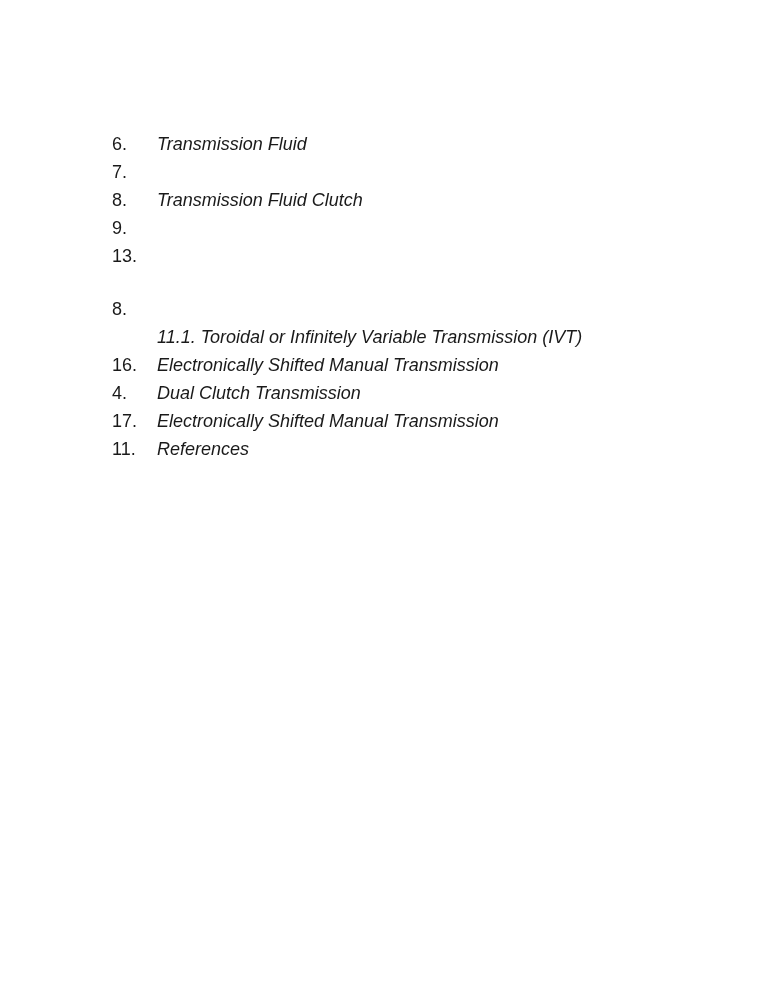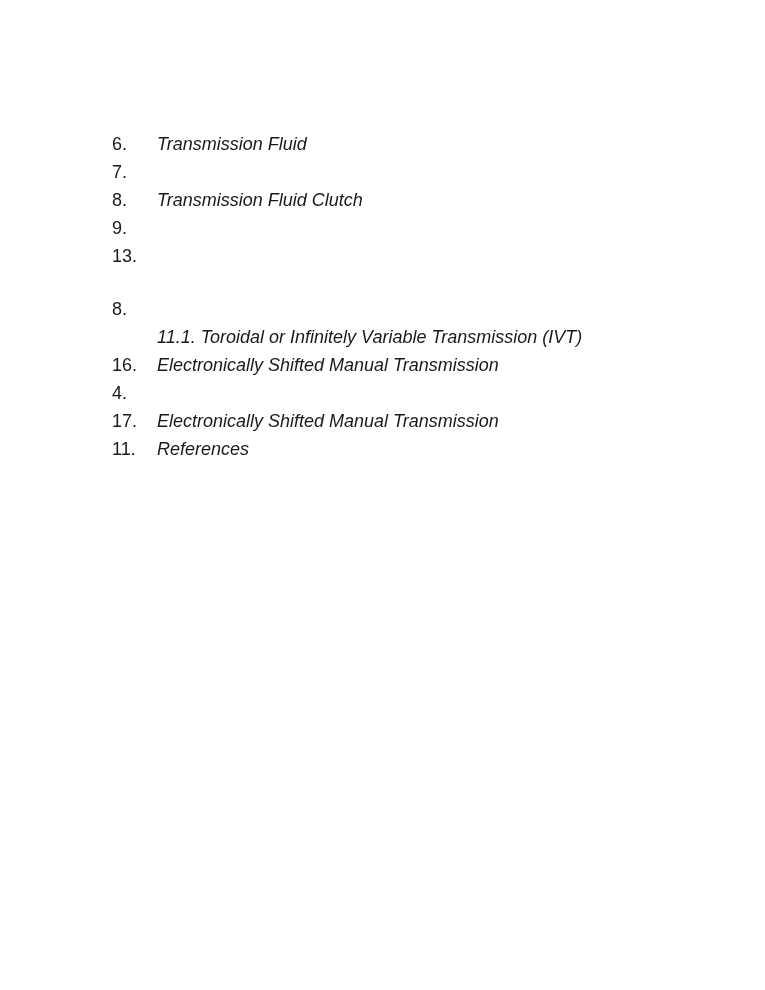--- a/index.html
+++ b/index.html
@@ -81,20 +81,21 @@
       </div>
       <div class="toc-item toc-sub">
         <span class="toc-label">11.1. Toroidal or Infinitely Variable Transmission (IVT)</span>
       </div>
       <div class="toc-item">
         <span class="toc-num">16.</span>
         <span class="toc-label">Electronically Shifted Manual Transmission</span>
       </div>
       <div class="toc-item">
         <span class="toc-num">4.</span>
+        <span class="toc-label">Dual Clutch Transmission</span>
       </div>
       <div class="toc-item">
         <span class="toc-num">17.</span>
         <span class="toc-label">Electronically Shifted Manual Transmission</span>
       </div>
       <div class="toc-item">
         <span class="toc-num">11.</span>
         <span class="toc-label">References</span>
       </div>
     </div>

